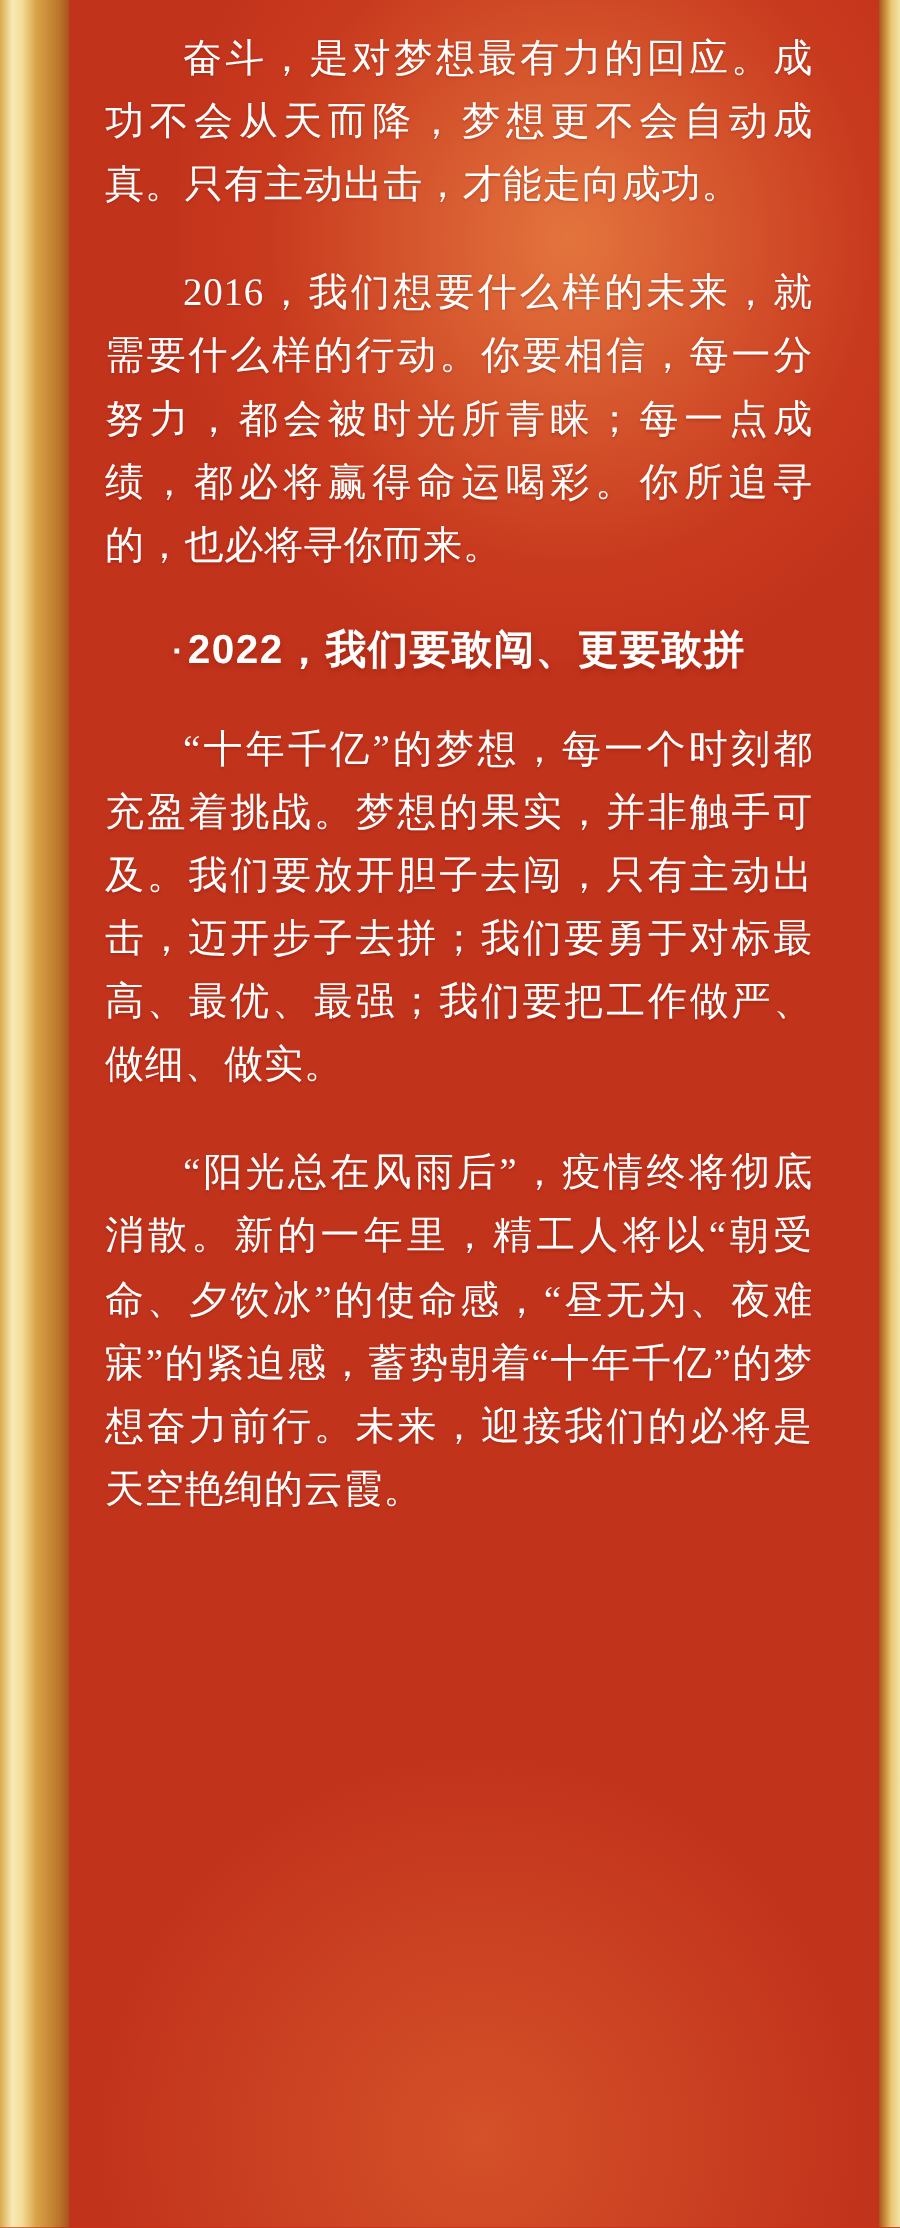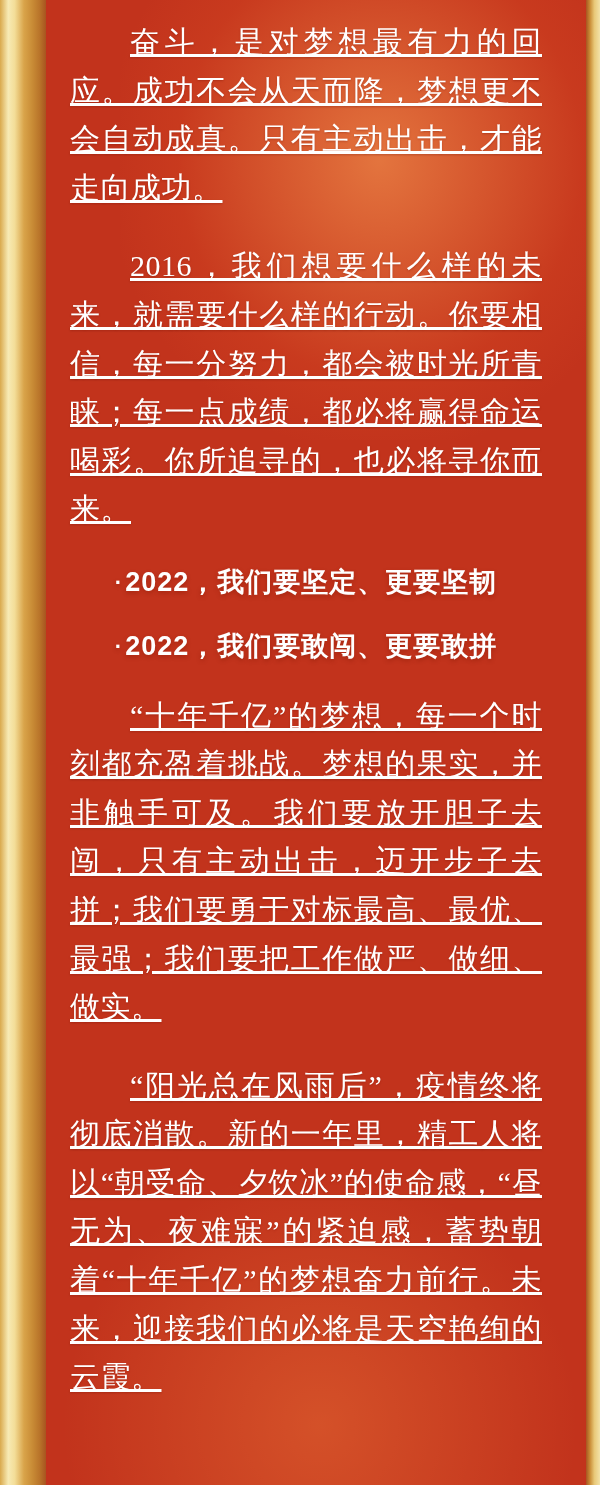--- a/index.html
+++ b/index.html
@@ -66,27 +66,26 @@
     z-index: 1;
   }
   .content {
     position: relative;
     z-index: 3;
     padding: 18px 58px 30px 70px;
   }
   p.para {
     margin: 0 0 30px 0;
     color: #ffffff;
-    font-size: 30px;
+    font-size: 26px;
     line-height: 1.62;
     text-indent: 2em;
     letter-spacing: 0.5px;
     text-align: justify;
     text-shadow: 0 1px 2px rgba(120,20,5,0.35);
-    text-decoration: underline;
   }
   h2.section {
     margin: 8px 0 26px 0;
     color: #ffffff;
     font-family: "Liberation Sans", sans-serif;
     font-size: 27px;
     font-weight: bold;
     line-height: 1.4;
     text-align: center;
     letter-spacing: 1px;
@@ -104,23 +103,20 @@
 <div class="page">
   <div class="glow"></div>
   <div class="glow2"></div>
 
   <div class="content">
 
     <p class="para">奋斗，是对梦想最有力的回应。成功不会从天而降，梦想更不会自动成真。只有主动出击，才能走向成功。</p>
 
     <p class="para">2016，我们想要什么样的未来，就需要什么样的行动。你要相信，每一分努力，都会被时光所青睐；每一点成绩，都必将赢得命运喝彩。你所追寻的，也必将寻你而来。</p>
 
-    <h2 class="section">
-      <span class="dot">·</span><span>2022，我们要坚定、更要坚韧</span>
-    </h2>
 
 
 
     <h2 class="section">
       <span class="dot">·</span><span>2022，我们要敢闯、更要敢拼</span>
     </h2>
 
     <p class="para">“十年千亿”的梦想，每一个时刻都充盈着挑战。梦想的果实，并非触手可及。我们要放开胆子去闯，只有主动出击，迈开步子去拼；我们要勇于对标最高、最优、最强；我们要把工作做严、做细、做实。</p>
 
     <p class="para">“阳光总在风雨后”，疫情终将彻底消散。新的一年里，精工人将以“朝受命、夕饮冰”的使命感，“昼无为、夜难寐”的紧迫感，蓄势朝着“十年千亿”的梦想奋力前行。未来，迎接我们的必将是天空艳绚的云霞。</p>

